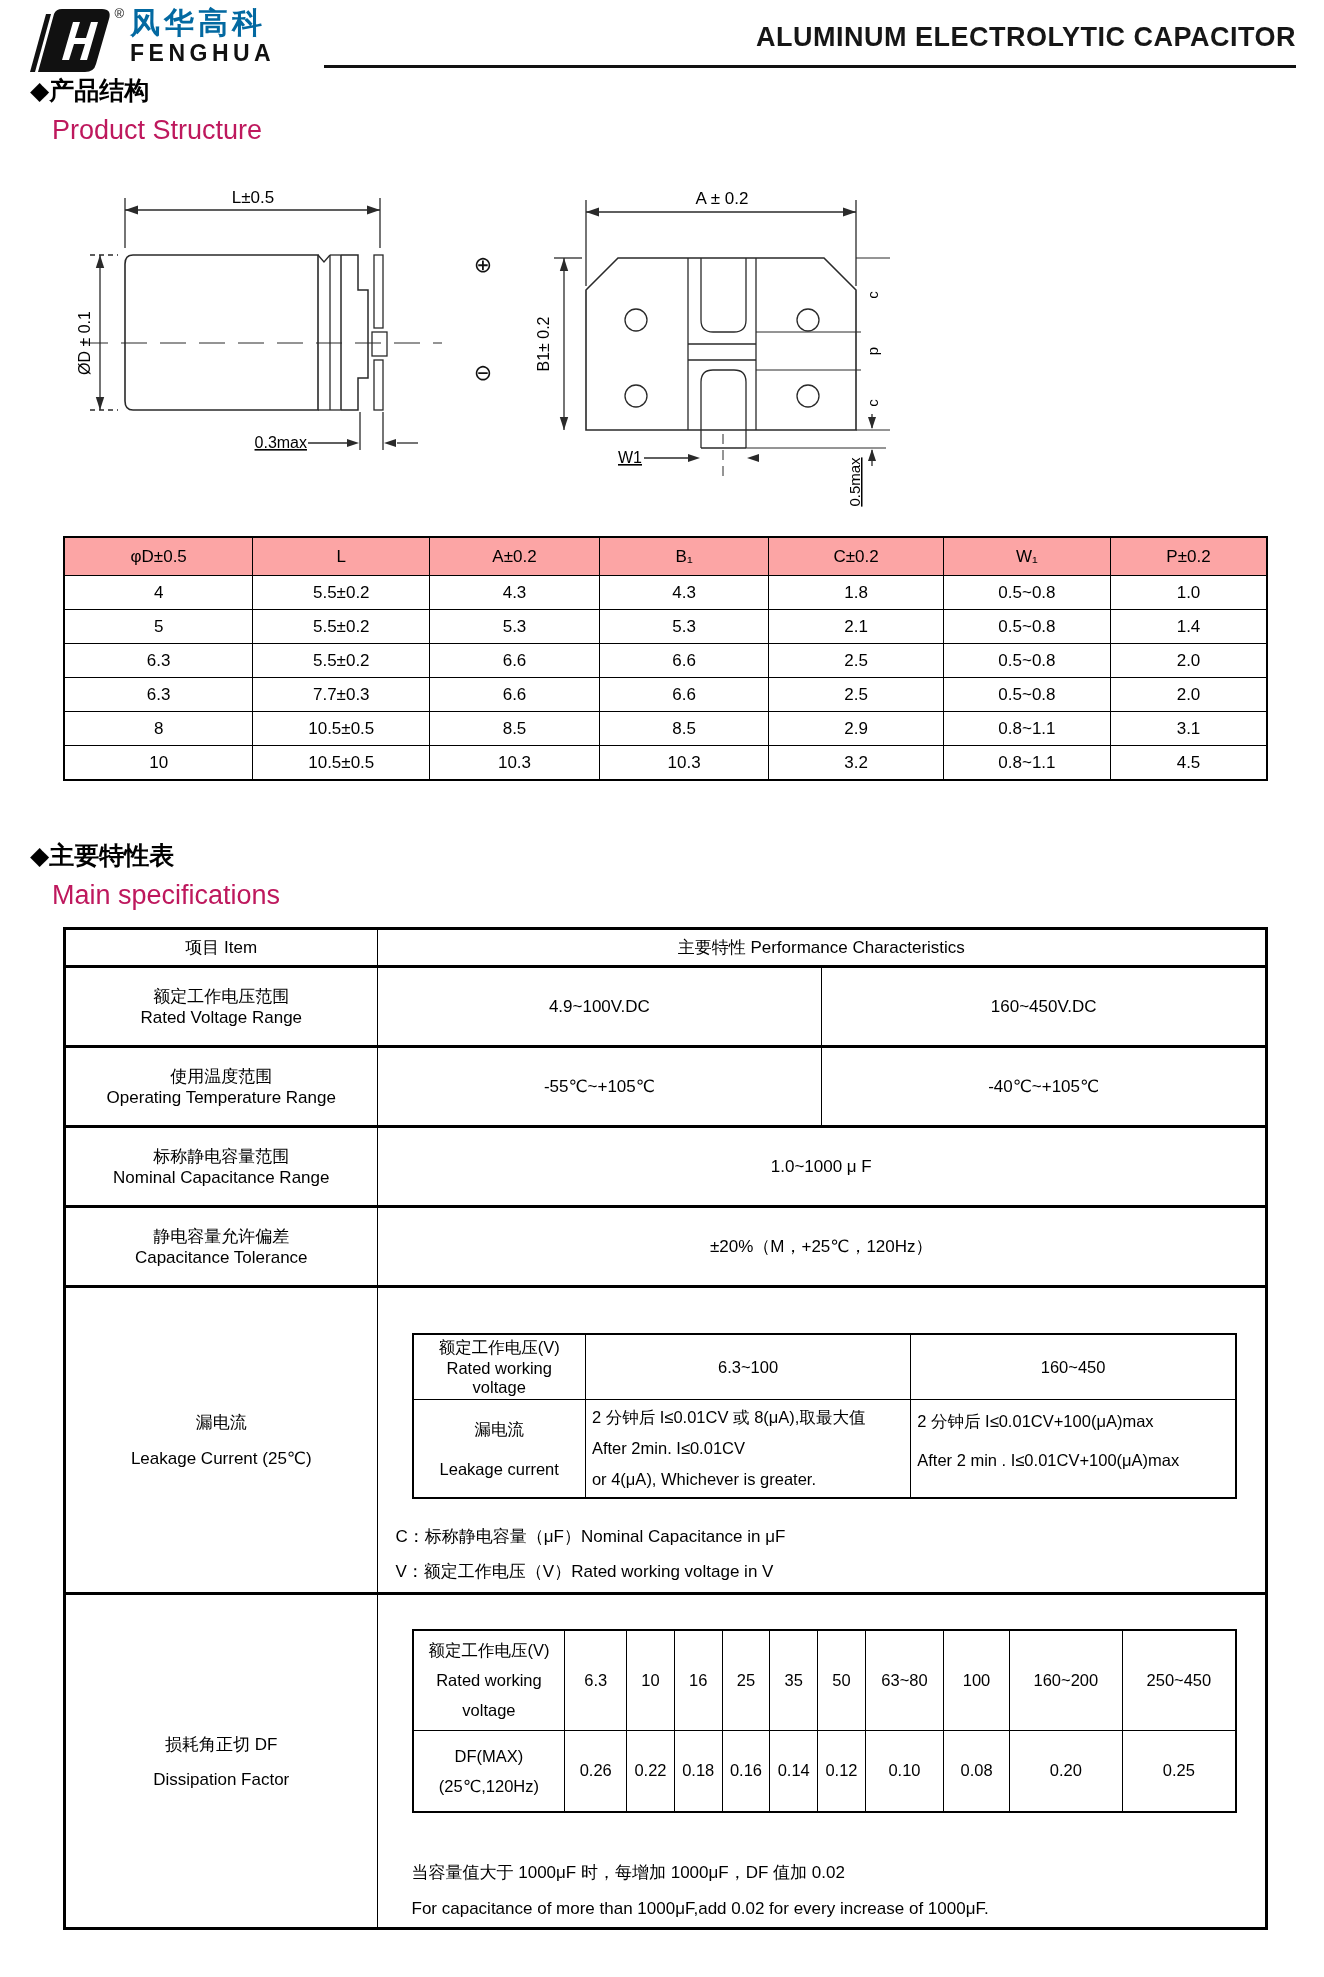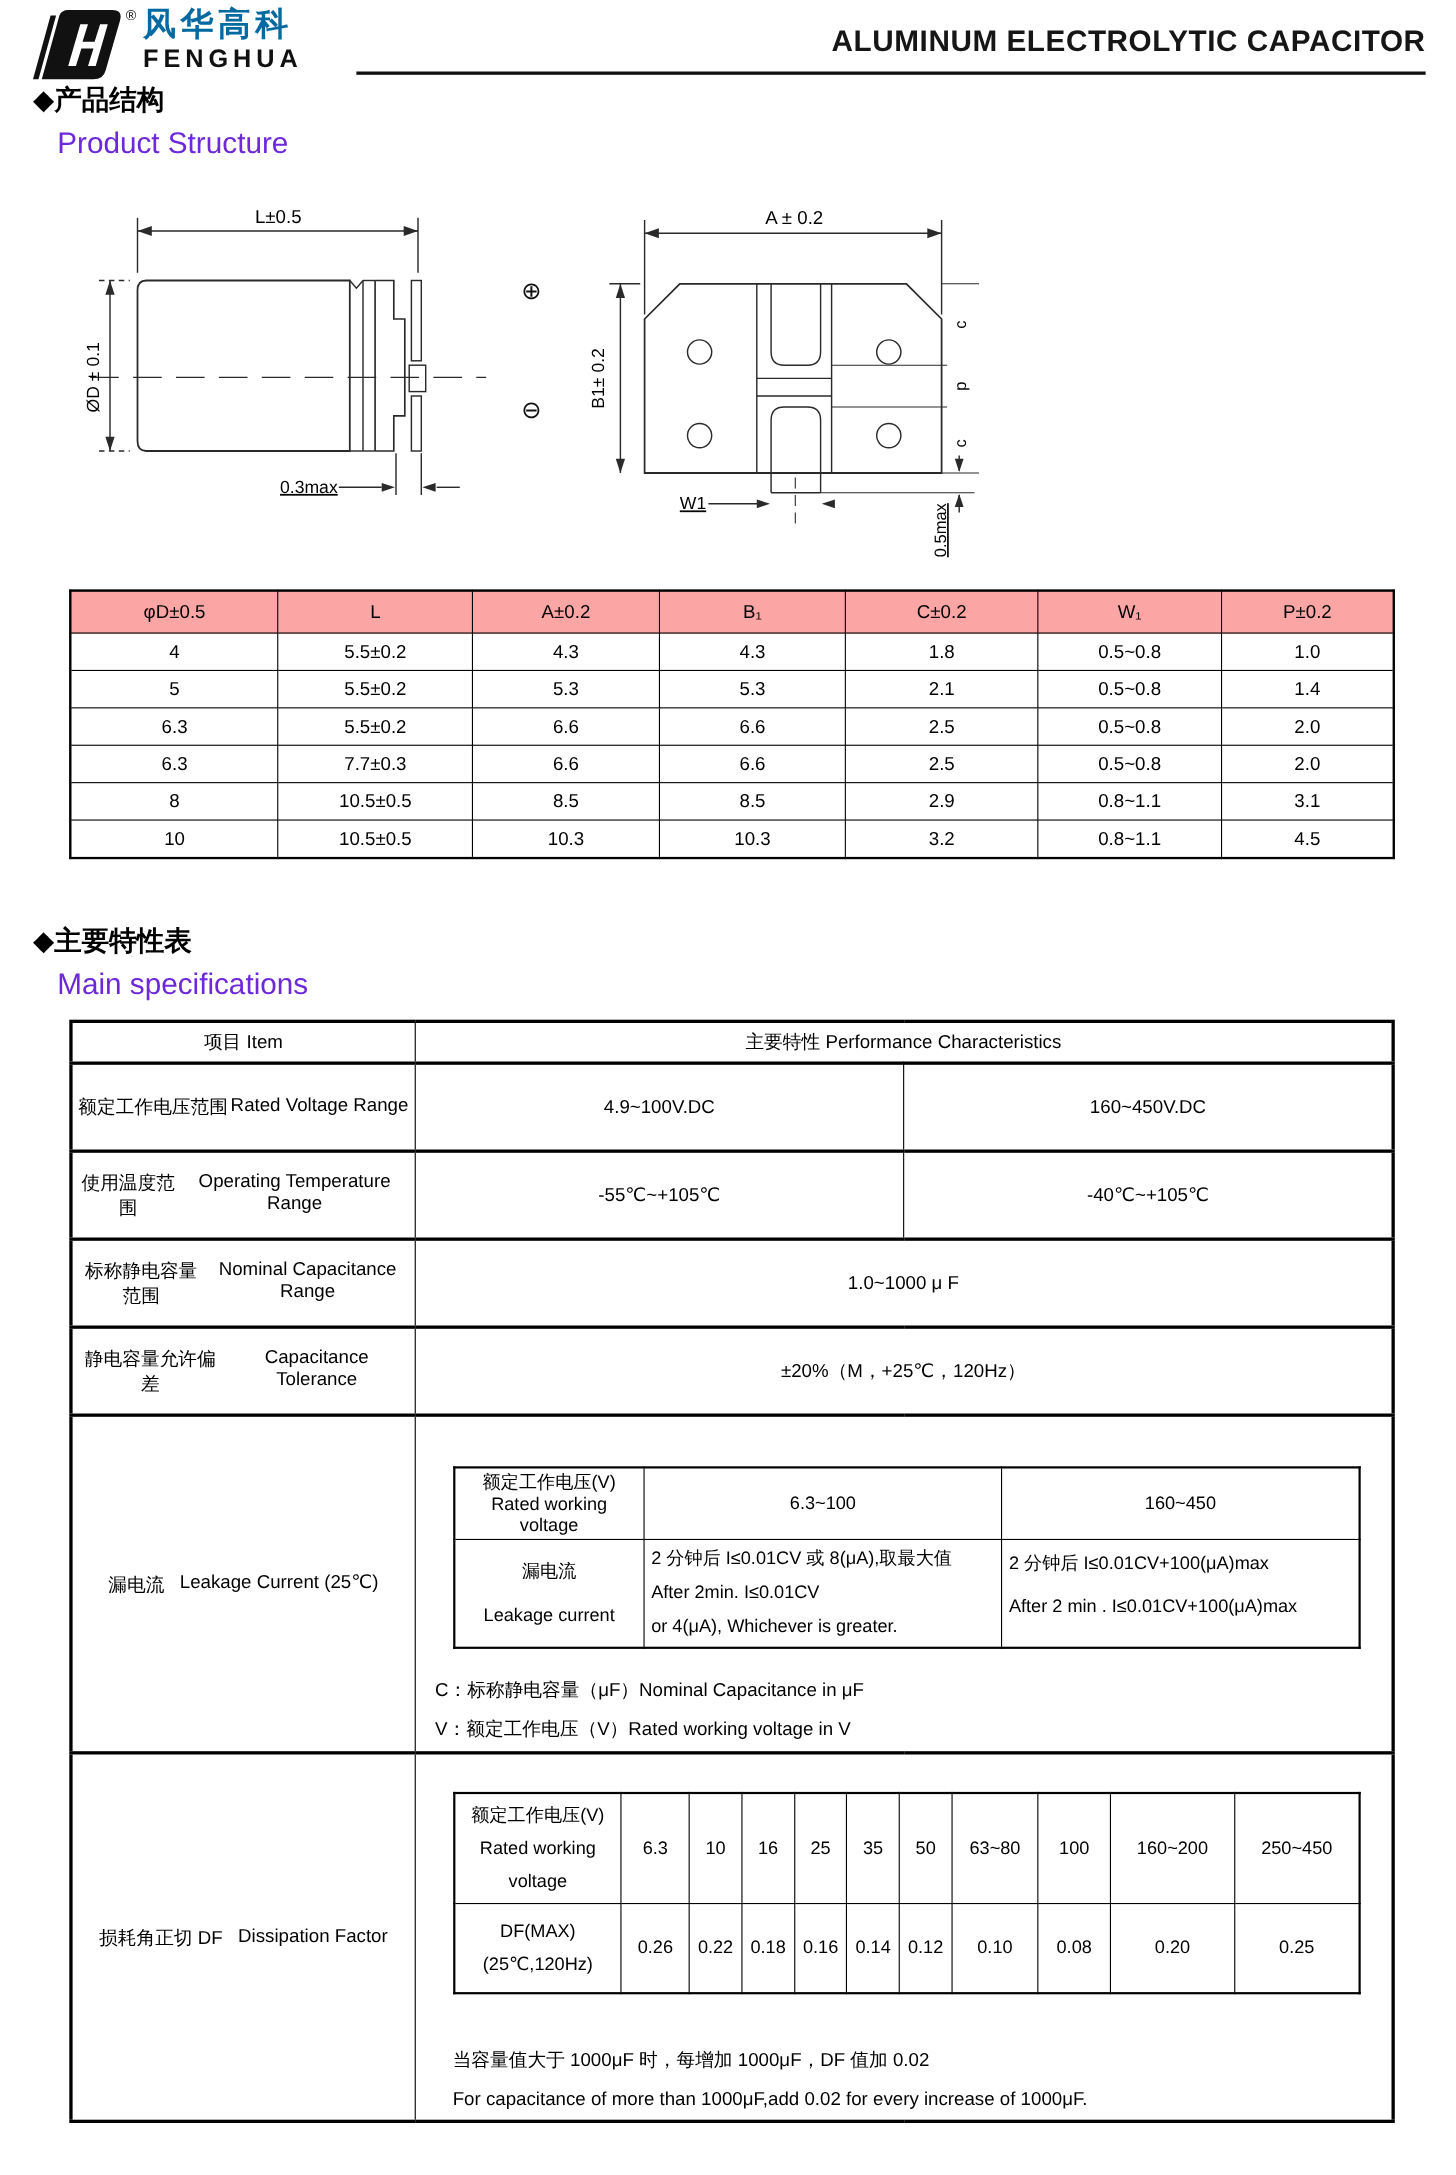--- a/index.html
+++ b/index.html
@@ -13,21 +13,21 @@
   .logo-mark{position:relative;width:96px;height:66px;flex:0 0 auto;}
   .logo-reg{position:absolute;top:-2px;right:-4px;font-size:13px;color:#111;}
   .logo-text{margin-left:10px;line-height:1;}
   .logo-zh{font-size:30px;font-weight:bold;letter-spacing:4px;color:#0369a1;}
   .logo-en{font-size:23px;font-weight:bold;letter-spacing:4.5px;color:#111;margin-top:4px;}
   .hdr-title-block{flex:1;margin-top:14px;border-bottom:3px solid #111;padding-bottom:12px;}
   .hdr-title{font-size:27px;font-weight:bold;color:#161616;text-align:right;letter-spacing:.5px;}
   
   .sec{padding-left:30px;}
   .sec-zh{font-size:25px;font-weight:bold;color:#000;}
-  .sec-en{font-size:27px;color:#6d28d9;margin:8px 0 0 22px;}
+  .sec-en{font-size:27px;color:#be185d;margin:8px 0 0 22px;}
   .sec1{}
   .sec2{margin-top:58px;}
   
   .drawings{display:flex;align-items:flex-start;margin:14px 0 0 70px;height:352px;}
   .polarity{width:66px;display:flex;flex-direction:column;align-items:center;flex:0 0 auto;}
   .pol-plus{font-size:22px;margin-top:92px;color:#111;}
   .pol-minus{font-size:22px;margin-top:82px;color:#111;}
   svg text{font-family:"Liberation Sans","DejaVu Sans",sans-serif;}
   
   .dims-table{border-collapse:collapse;margin:24px 56px 0 63px;width:1205px;table-layout:fixed;}
@@ -38,21 +38,21 @@
   .dims-table{border:2.5px solid #000;outline:1px solid #000;outline-offset:-1px;}
   
   .spec-table{border-collapse:collapse;margin:16px 56px 0 63px;width:1205px;table-layout:fixed;}
   .spec-table>tbody>tr>td,.spec-table>tbody>tr>th{
     border:1px solid #000;border-top:3px solid #000;border-bottom:3px solid #000;
     font-size:17px;font-weight:normal;padding:0;vertical-align:middle;
   }
   .spec-table{border:3px solid #000;}
   .spec-head{height:38px;text-align:center;}
   .lbl-cell{text-align:center;}
-  .lbl-wrap{display:flex;flex-direction:row;justify-content:space-around;height:100%;padding:10px 4px;box-sizing:border-box;}
+  .lbl-wrap{display:flex;flex-direction:column;justify-content:space-around;height:100%;padding:10px 4px;box-sizing:border-box;}
   .row-std{height:80px;}
   .val{text-align:center;}
   .row-leak{height:307px;}
   .row-df{height:315px;}
   .cell-pad{padding:0;vertical-align:top;margin-top:35px;}
   
   .leak-table{border-collapse:collapse;margin:42px 28px 0 34px;width:calc(100% - 62px);table-layout:fixed;border:2px solid #000;}
   .leak-table td{border:1.5px solid #000;font-size:16.5px;padding:2px 6px;}
   .leak-r1{height:62px;}
   .leak-r2{height:98px;}

